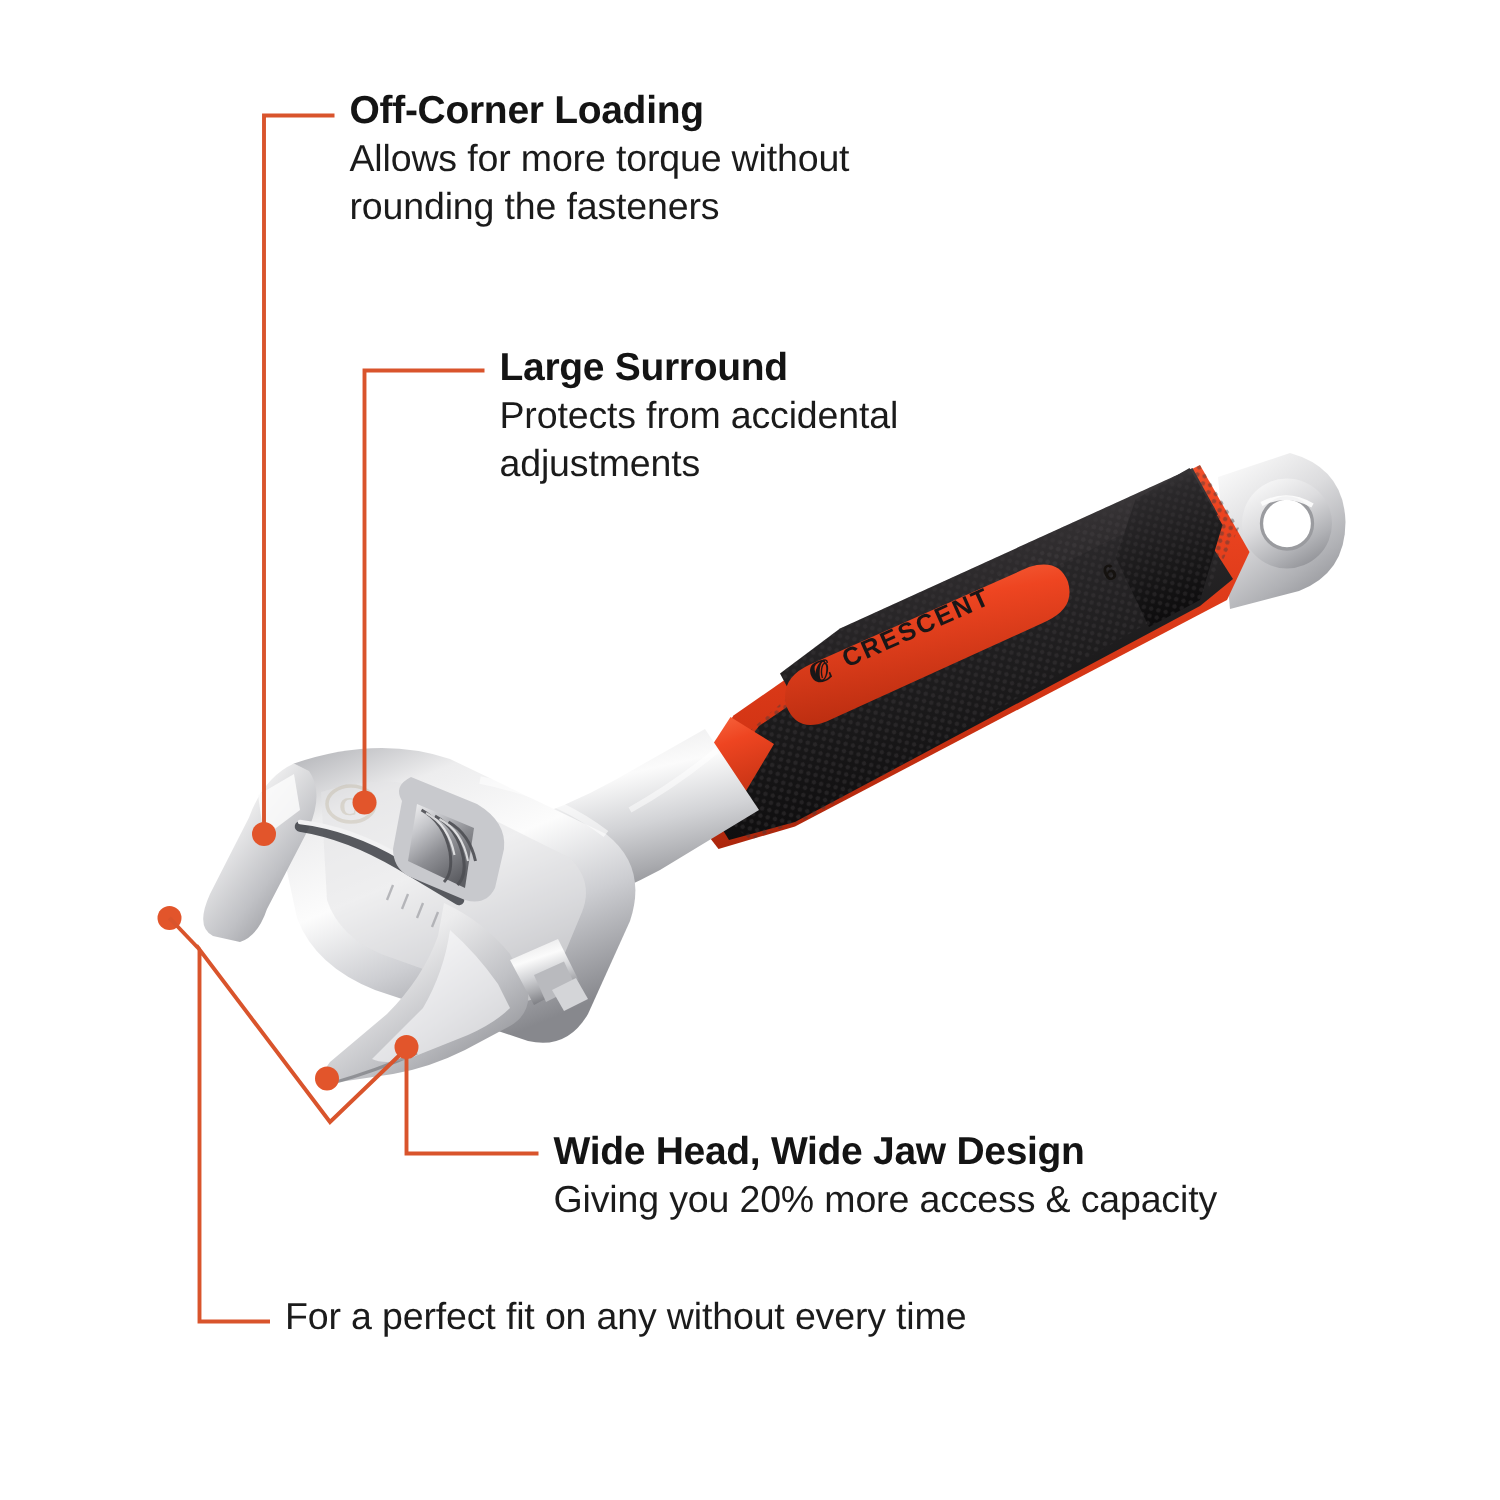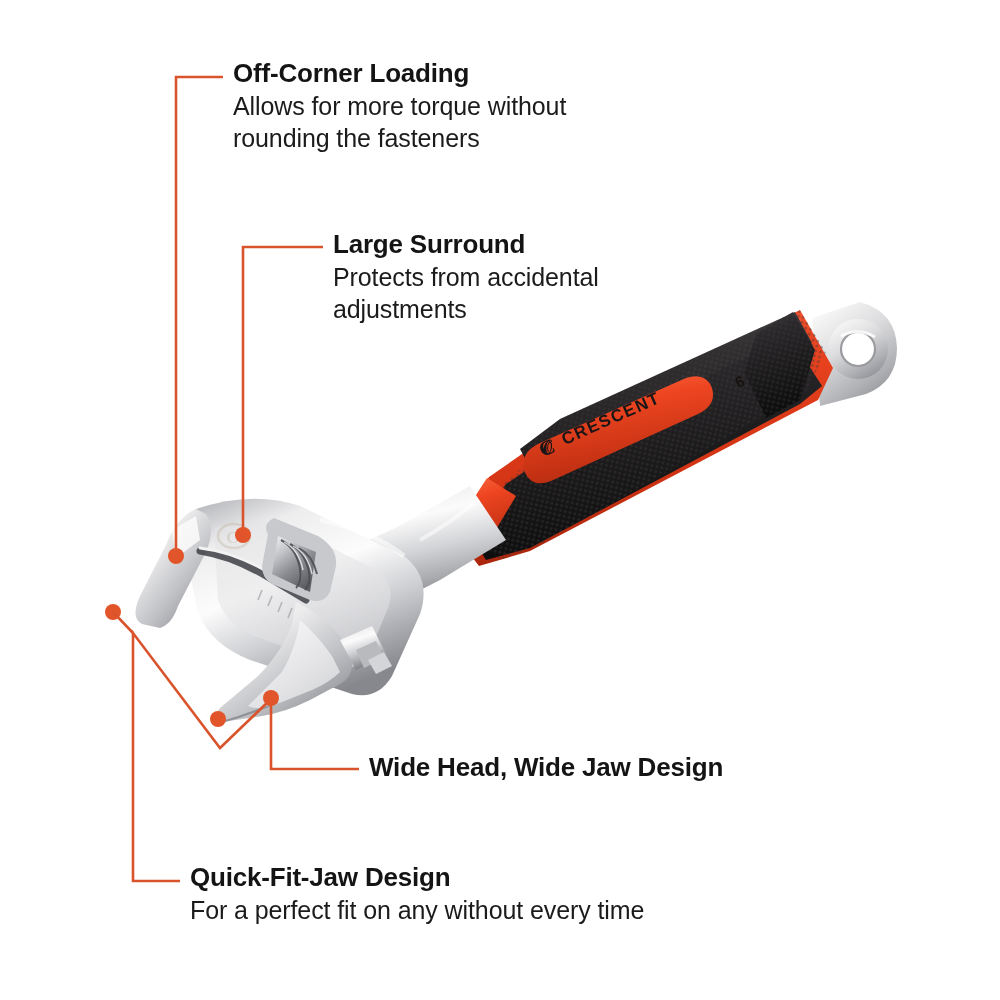--- a/index.html
+++ b/index.html
@@ -256,22 +256,24 @@
   <div class="callout" id="c2">
     <div class="title">Large Surround</div>
     <div class="body">
       <span>Protects from accidental</span>
       <span>adjustments</span>
     </div>
   </div>
 
   <div class="callout" id="c3">
     <div class="title">Wide Head, Wide Jaw Design</div>
+    <div class="body">
+      <span>Giving you 20% more access &amp; capacity</span>
+    </div>
   </div>
 
   <div class="callout" id="c4">
-    <div class="title">Quick-Fit-Jaw Design</div>
     <div class="body">
       <span>For a perfect fit on any without every time</span>
     </div>
   </div>
 
 </div>
 
 </body></html>

